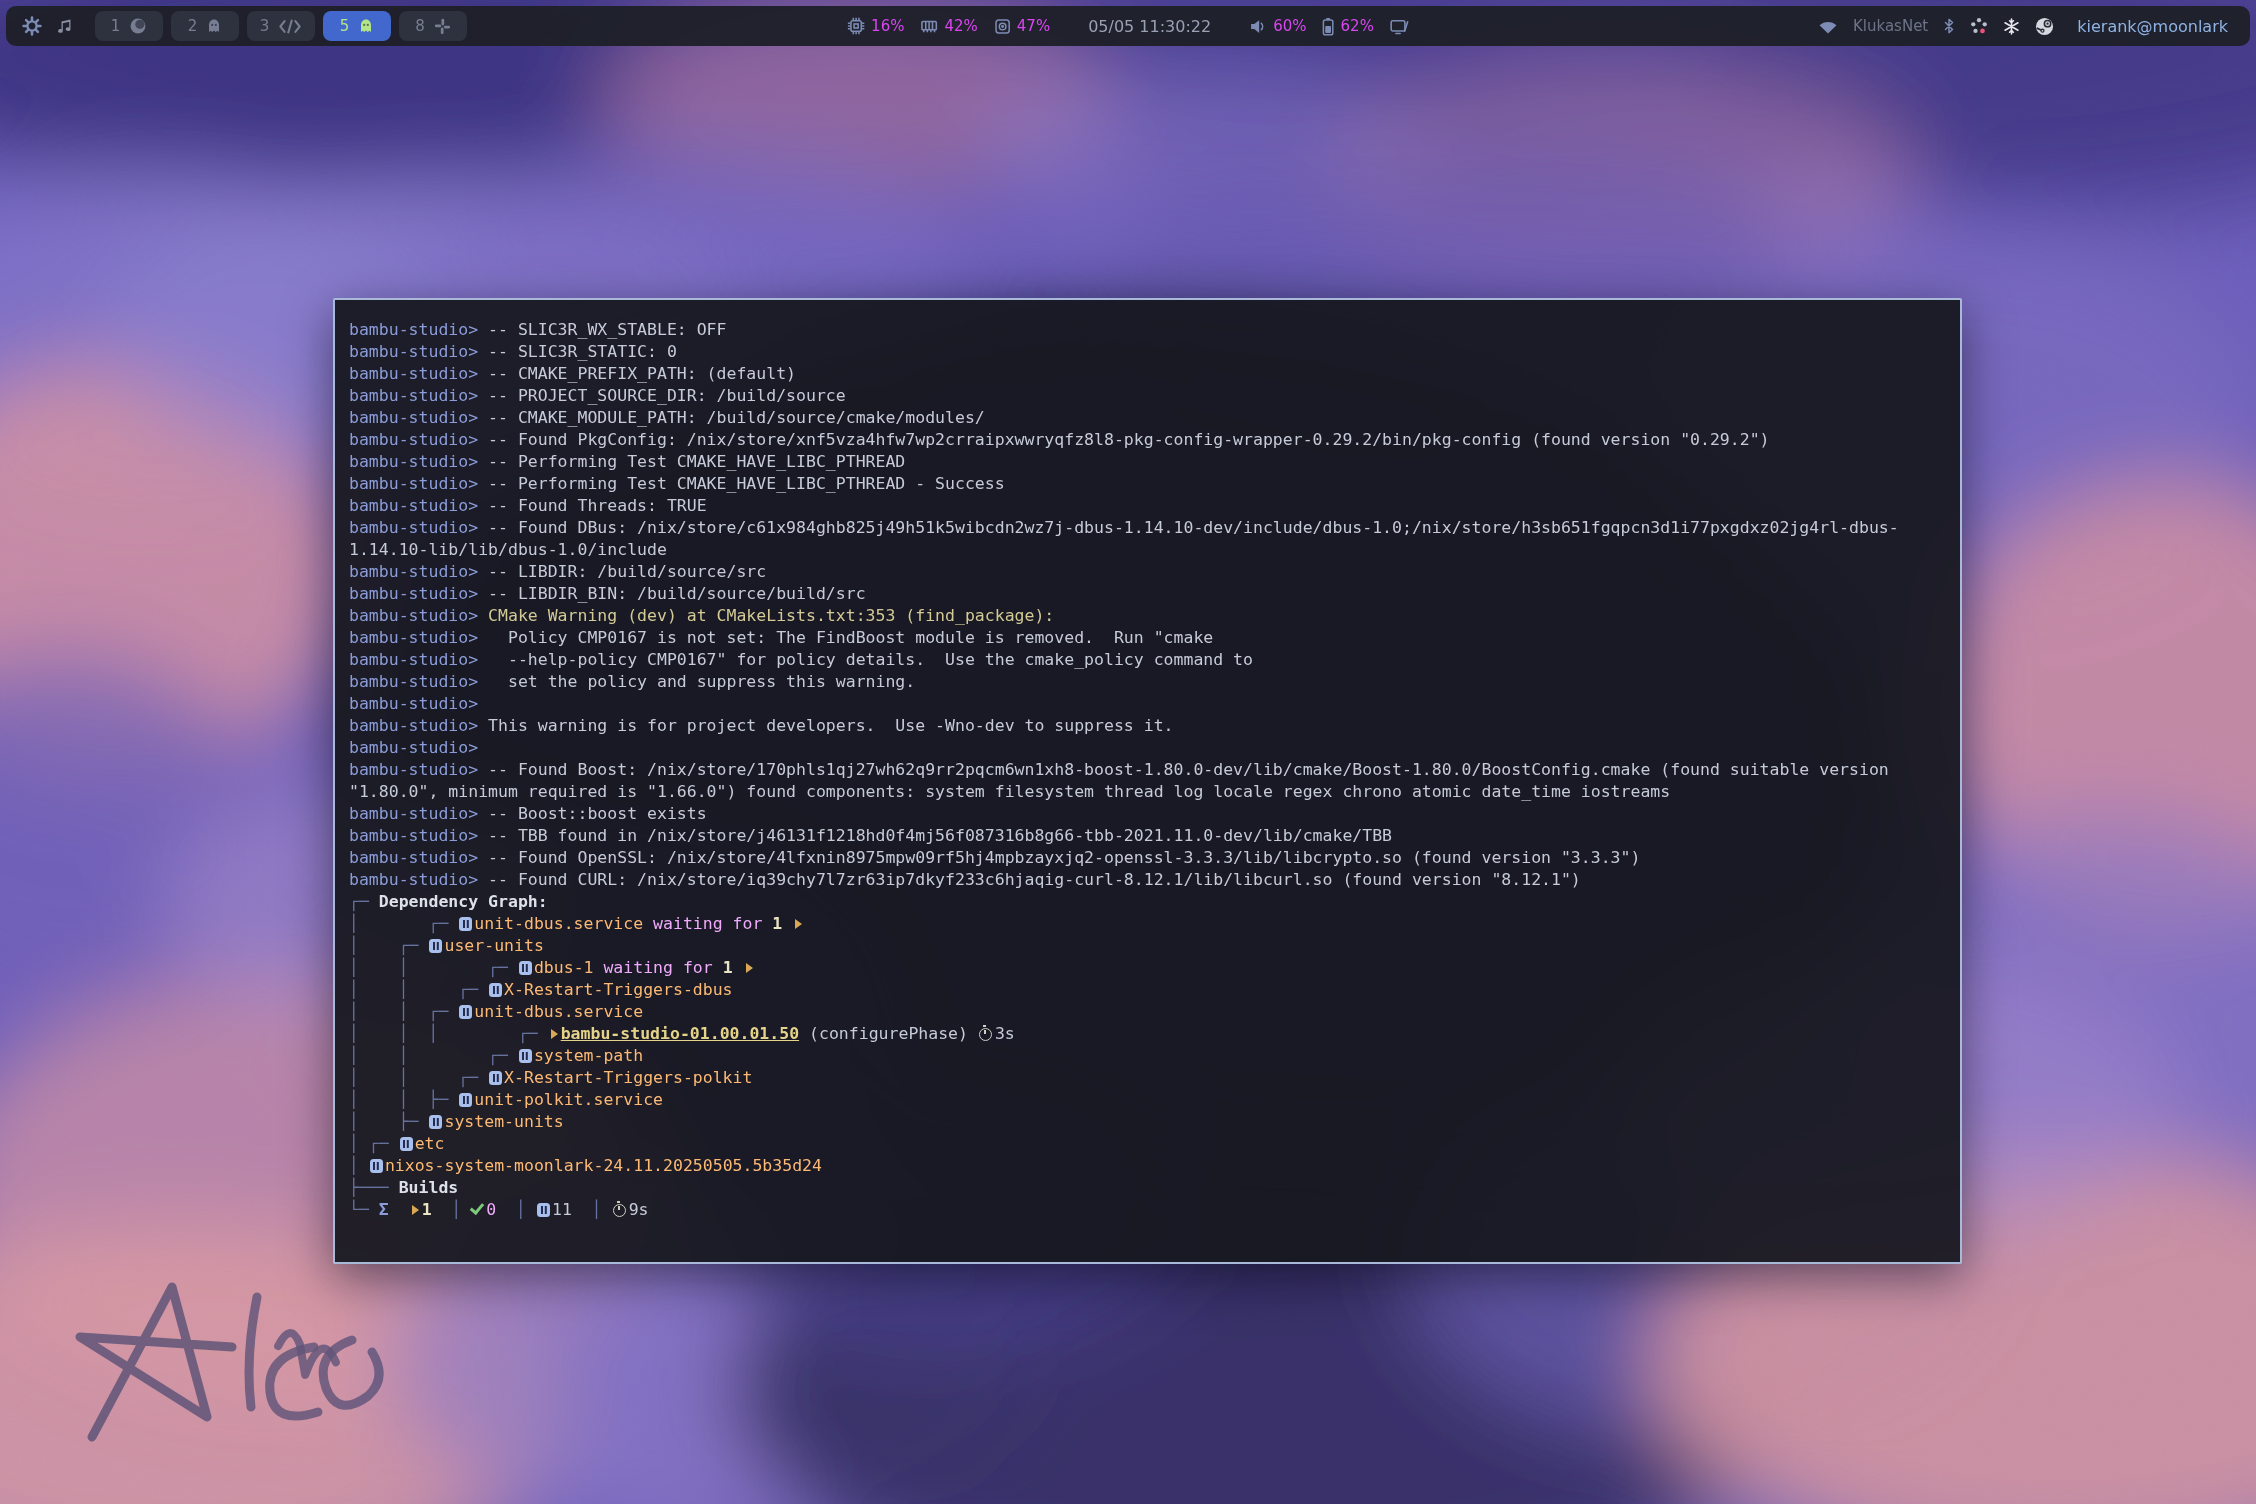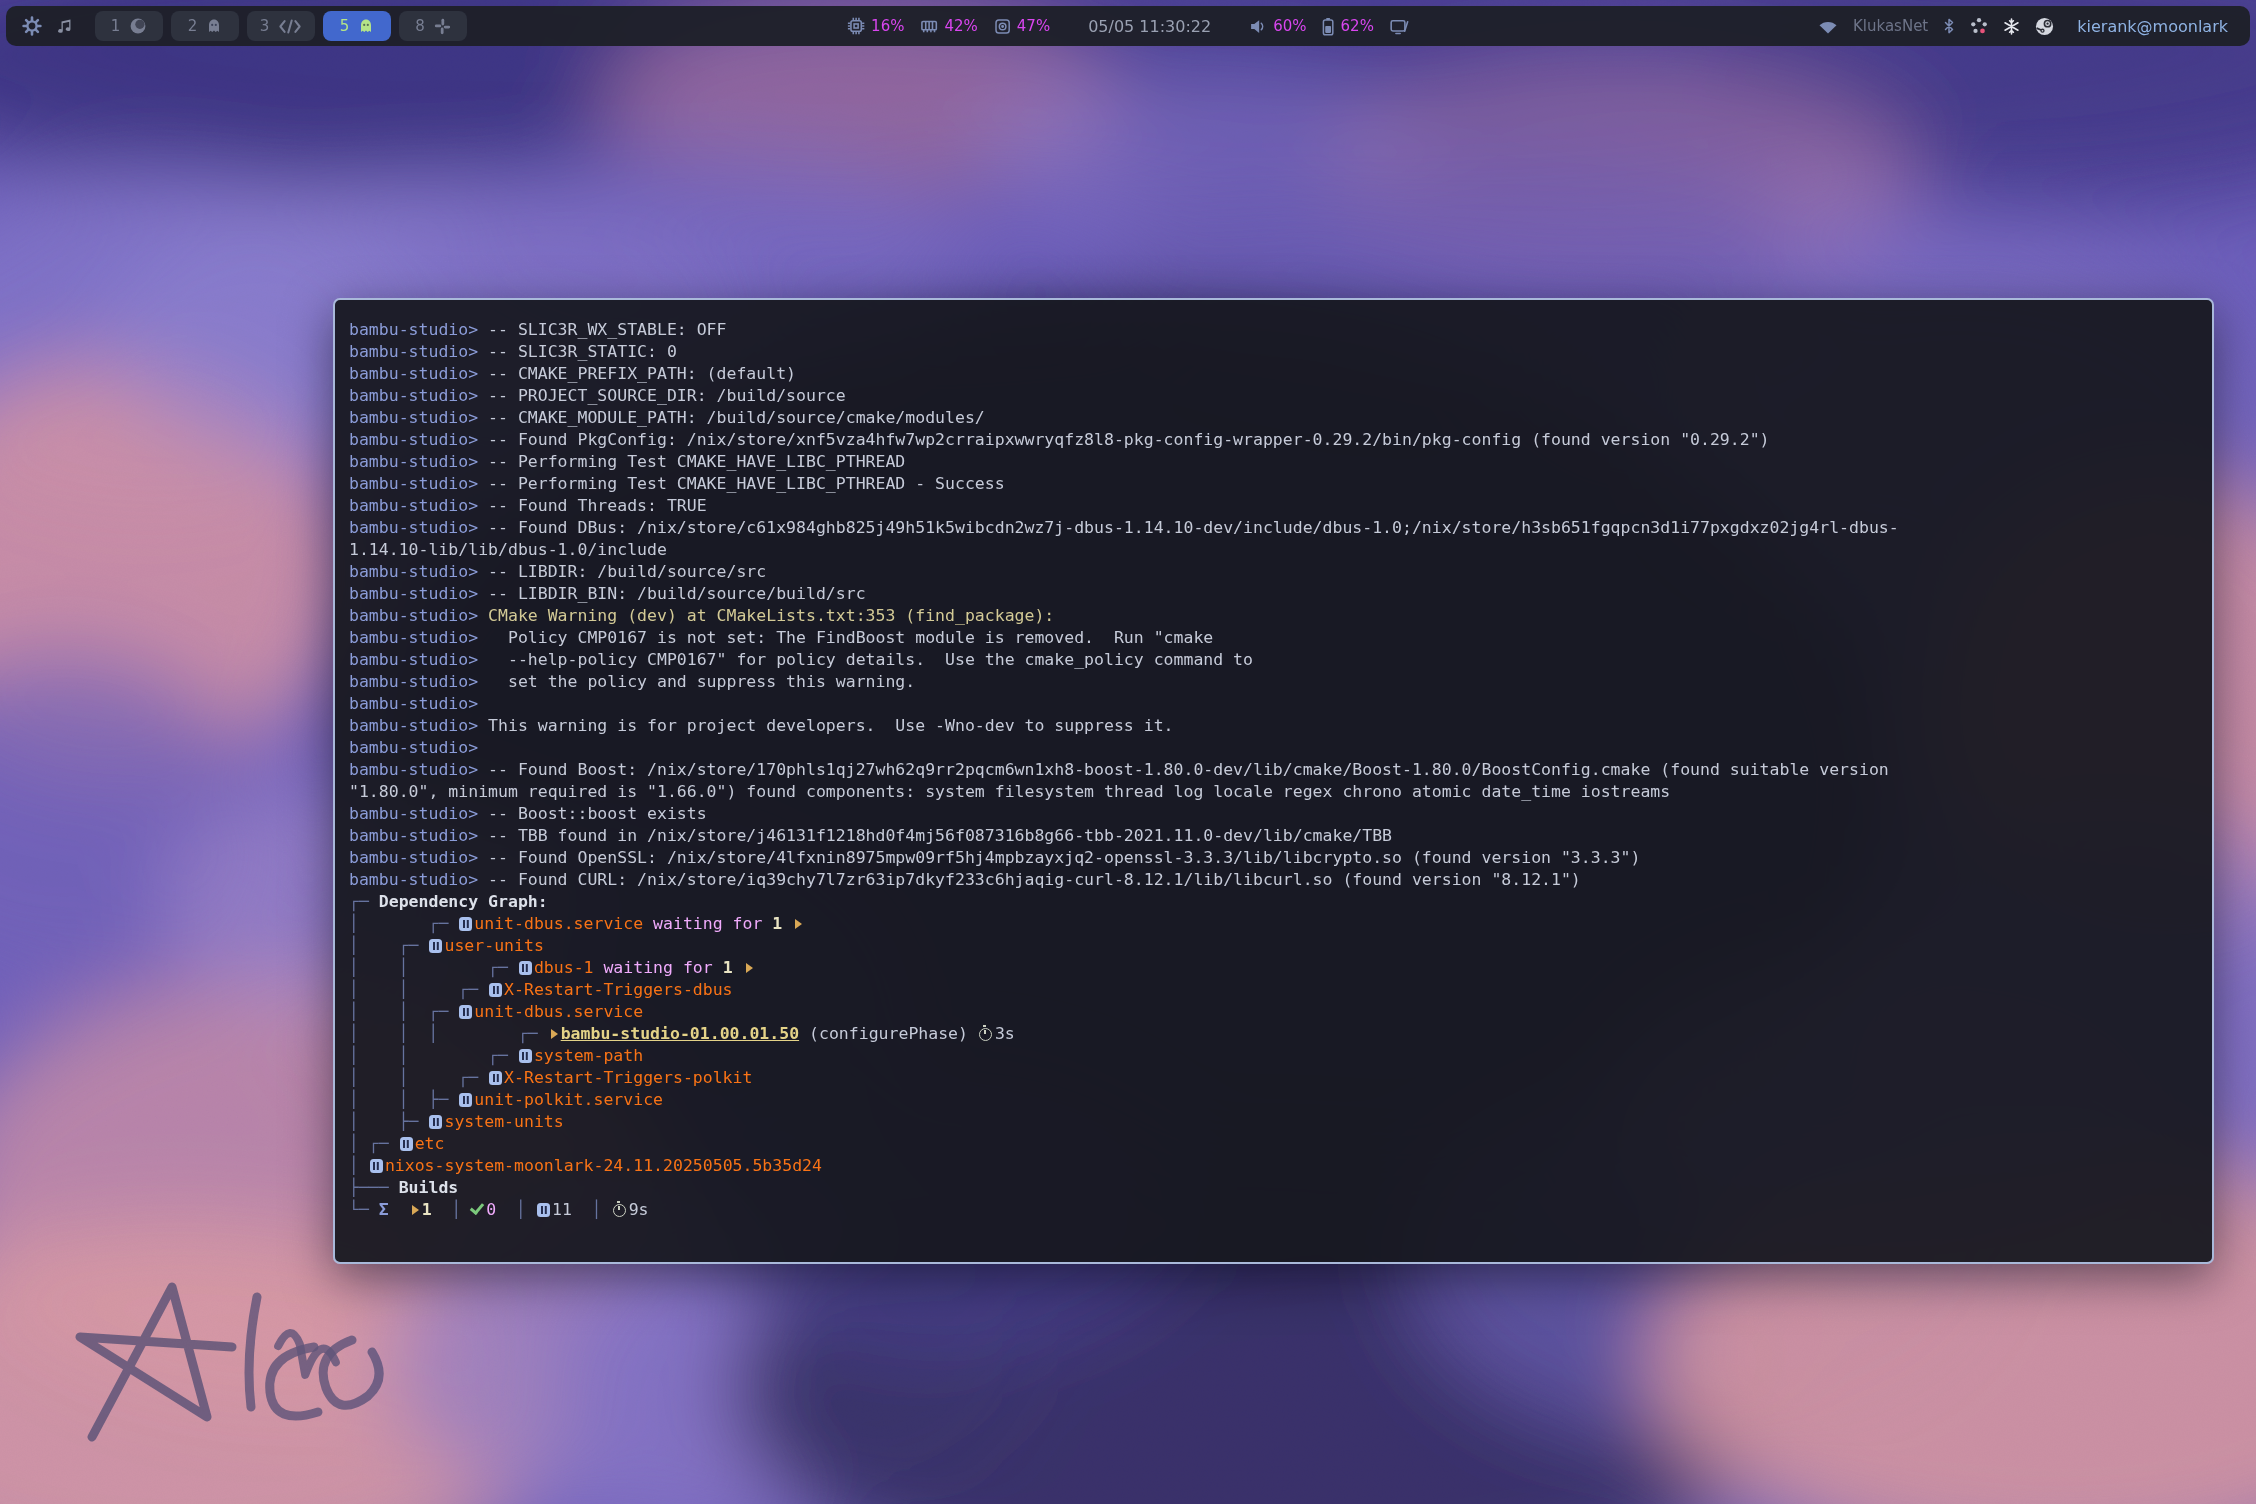--- a/index.html
+++ b/index.html
@@ -29,33 +29,33 @@
   .bar-center{position:absolute;left:50%;top:0;height:100%;transform:translateX(-50%);
               display:flex;align-items:center;gap:16px;}
   .mod{display:flex;align-items:center;gap:6px;color:#d946ef;}
   .mod.clock{color:#9aa1b2;margin:15px 22px;font-size:16px;}
 
   .bar-right{margin-left:auto;display:flex;align-items:center;gap:15px;padding-right:22px;}
   .ssid{color:#6d7488;}
   .user{color:#8fb3e3;font-size:16px;margin-left:8px;}
 
   
-  .terminal{position:absolute;left:333px;top:298px;width:1881px;height:966px;z-index:4;
-            background:rgba(22,23,31,.94);border:2.5px solid #a9b9da;border-radius:7px;
+  .terminal{position:absolute;left:333px;top:298px;width:1629px;height:966px;z-index:4;
+            background:rgba(22,23,31,.94);border:2.5px solid #a9b9da;border-radius:2px;
             box-shadow:0 14px 48px rgba(8,8,22,.5);box-sizing:border-box;}
   .term-body{margin:0;padding:19px 14px 0 14px;
              font-family:"DejaVu Sans Mono",monospace;font-size:16.5px;line-height:22px;
              overflow:hidden;height:calc(100% - 19px);box-sizing:border-box;}
   .tline{white-space:pre;height:22px;}
   .s-prompt{color:#8b9cd8;}
   .s-fg{color:#c6cbd9;}
   .s-warn{color:#d3ca96;}
   .s-tree{color:#66739f;}
   .s-hdr{color:#dde1ea;font-weight:bold;}
-  .s-node{color:#f97316;text-align:right;}
+  .s-node{color:#fdba74;text-align:right;}
   .s-dim{color:#f0abfc;}
   .s-num{color:#e9e4c3;font-weight:bold;}
   .s-pkg{color:#e4d388;font-weight:bold;text-decoration:underline;}
   .s-sig{color:#8b9cd8;font-weight:bold;}
 
   
   .ticon{display:inline-block;vertical-align:baseline;}
   .ticon.pause{width:13px;height:14px;border-radius:3.5px;background:#a9c0ee;
                position:relative;top:2px;margin:0 2px 0 1px;}
   .ticon.pause::before{content:"";position:absolute;left:3.6px;top:3px;width:2px;height:8px;

